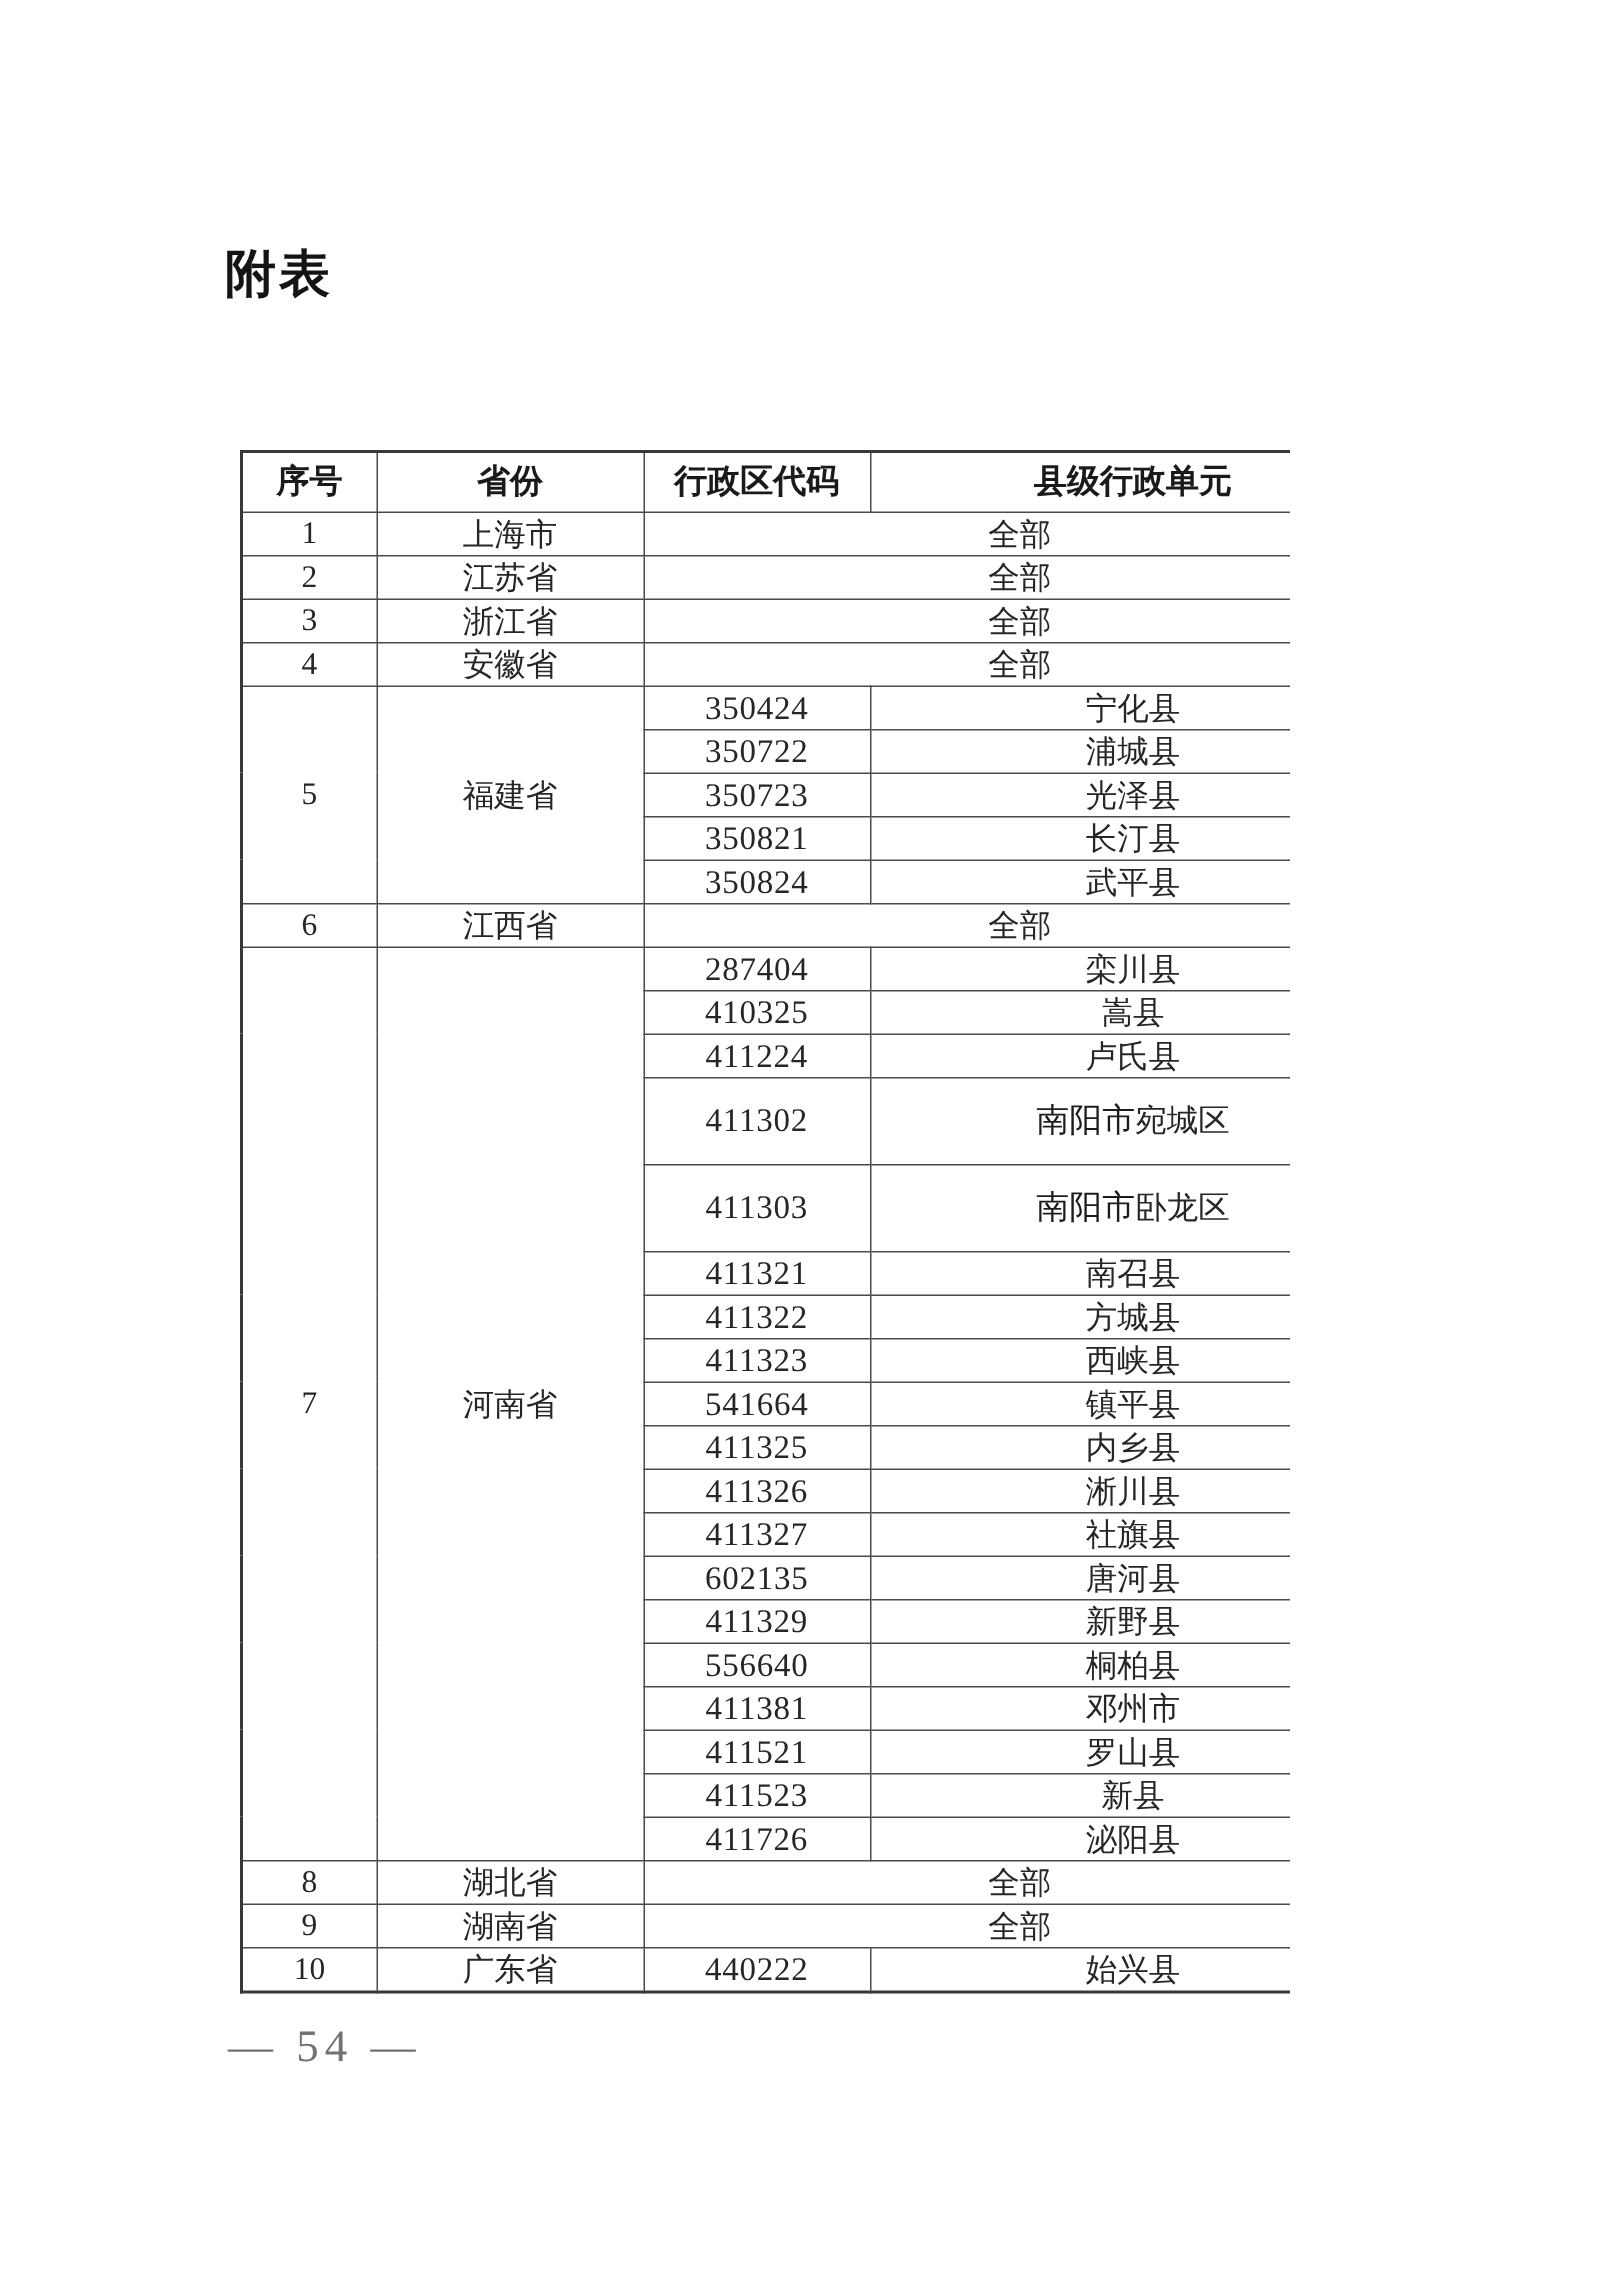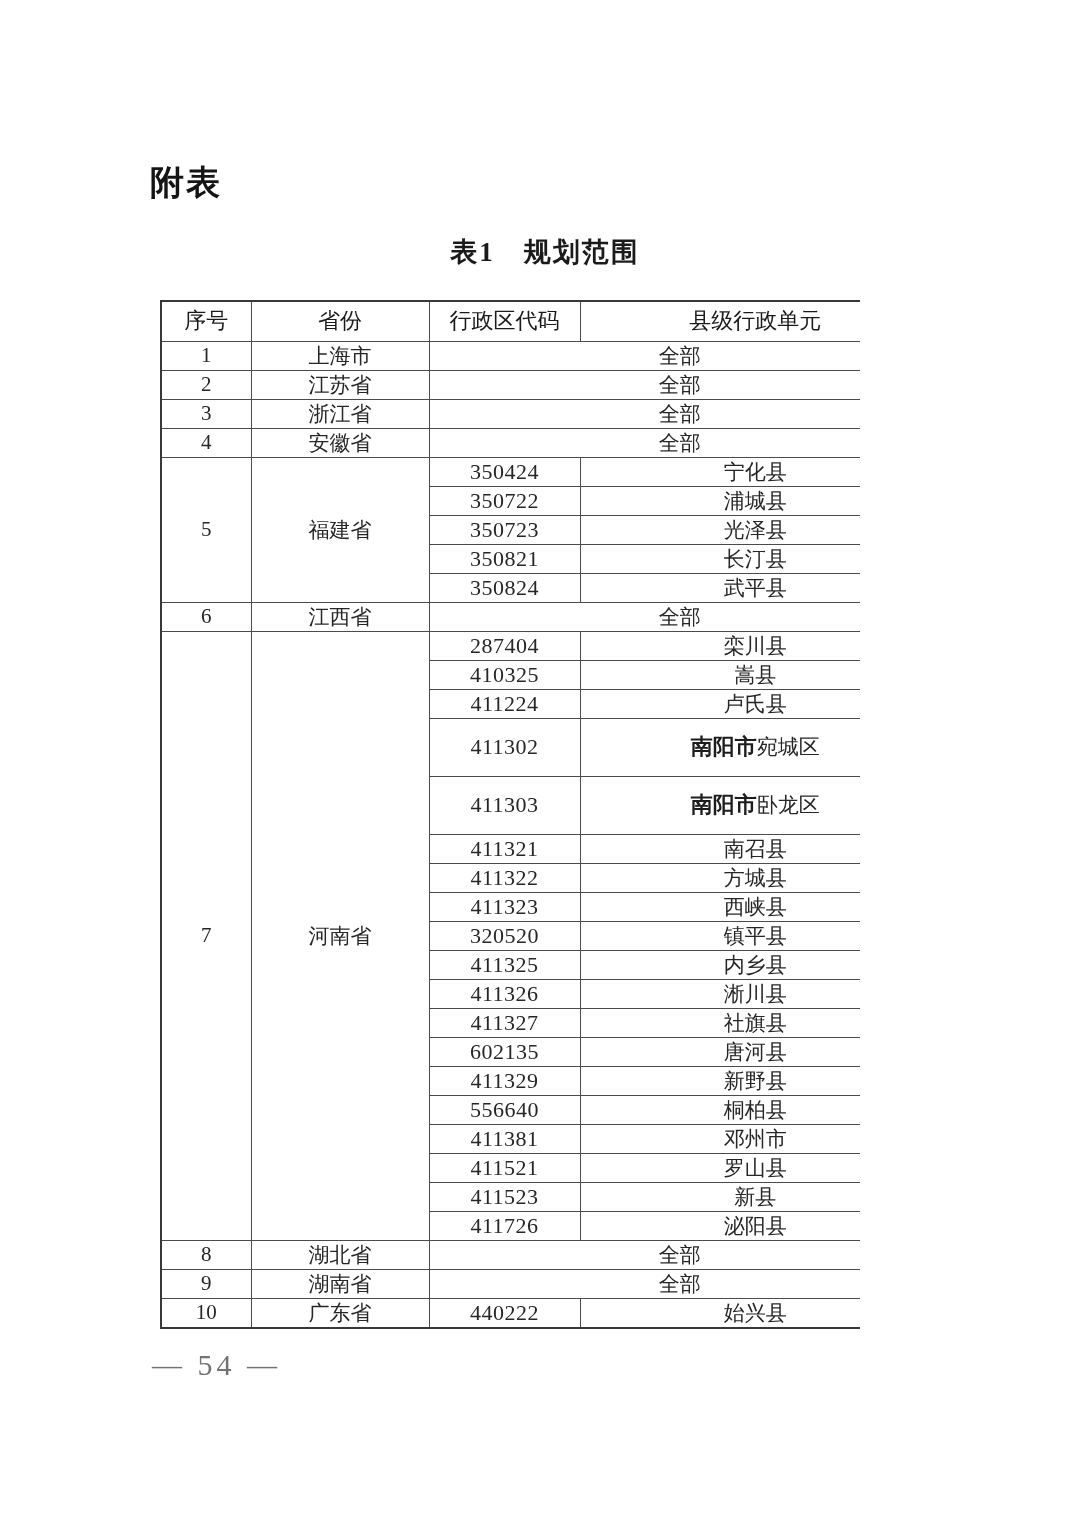--- a/index.html
+++ b/index.html
@@ -54,54 +54,53 @@
   .planning-table td {
     border: 1px solid #4a4a4a;
     text-align: center;
     vertical-align: middle;
     padding: 0;
     font-size: 21px;
     color: #262626;
   }
   .planning-table thead tr { height: 40px; }
   .planning-table th {
-    font-weight: normal;
+    font-weight: bold;
     font-size: 22px;
     color: #1a1a1a;
   }
   .planning-table tbody tr { height: 29px; }
   .planning-table tbody tr.tall { height: 58px; padding-left: 20px; }
   .planning-table td[data-name="cell-code"] {
     font-size: 22px;
     letter-spacing: 0.5px;
     margin-left: 41px;
   }
   .city-prefix {
     font-family: "Liberation Sans", "DejaVu Sans", sans-serif;
-    font-weight: bold;
+    font-weight: normal;
     font-size: 22px;
     color: #1c1c1c;
   }
   .page-number {
     position: absolute;
     left: 152px;
     top: 1348px;
     font-size: 30px;
     color: #737373;
     letter-spacing: 4px;
   }
 </style>
 </head>
 <body>
 
 <div class="page" data-name="document-page">
 
   <div class="appendix-label" data-name="appendix-label">附表</div>
 
-  <div class="table-title" data-name="table-title">表1　规划范围</div>
 
   <table class="planning-table" data-name="planning-table">
     <colgroup>
       <col class="c-no">
       <col class="c-prov">
       <col class="c-code">
       <col class="c-county">
     </colgroup>
     <thead>
       <tr class="header-row" data-name="table-header-row">
@@ -187,21 +186,21 @@
         </tr>
         <tr data-name="table-row">
           <td data-name="cell-code">411322</td>
           <td data-name="cell-county">方城县</td>
         </tr>
         <tr data-name="table-row">
           <td data-name="cell-code">411323</td>
           <td data-name="cell-county">西峡县</td>
         </tr>
         <tr data-name="table-row">
-          <td data-name="cell-code">320520</td>
+          <td data-name="cell-code">541664</td>
           <td data-name="cell-county">镇平县</td>
         </tr>
         <tr data-name="table-row">
           <td data-name="cell-code">411325</td>
           <td data-name="cell-county">内乡县</td>
         </tr>
         <tr data-name="table-row">
           <td data-name="cell-code">411326</td>
           <td data-name="cell-county">淅川县</td>
         </tr>

